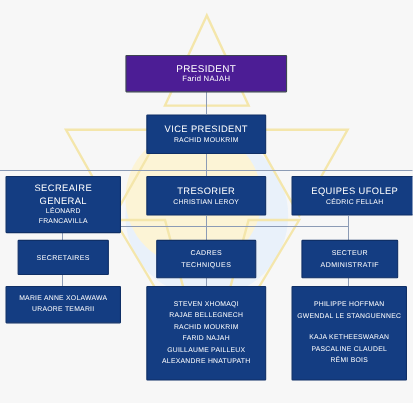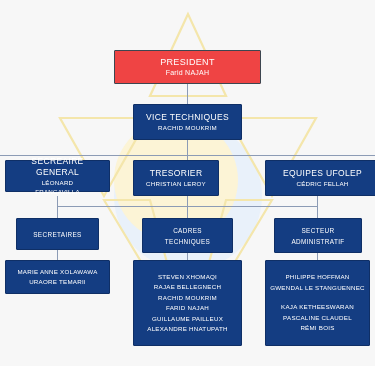--- a/index.html
+++ b/index.html
@@ -48,21 +48,21 @@
     text-align: center;
     border-radius: 1px;
     padding: 3px 4px;
   }
   .node.navy {
     background: #143d82;
     border: 1px solid #0f2f66;
     color: #ffffff;
   }
   .node.gold {
-    background: #ef4444;
+    background: #4c1d95;
     border: 1px solid #3d4650;
     color: #ffffff;
   }
   .node-title {
     font-size: 8.5px;
     letter-spacing: 0.35px;
     line-height: 11px;
     white-space: pre-line;
   }
   .node-sub {
@@ -138,38 +138,38 @@
       <line x1="317" y1="253" x2="317" y2="260"></line>
     </g>
   </svg>
 
   <div class="node gold" style="left:114px; top:50px; width:147px; height:34px;">
     <div class="node-title">PRESIDENT</div>
     <div class="node-sub">Farid NAJAH</div>
   </div>
 
   <div class="node navy" style="left:133px; top:104px; width:109px; height:36px;">
-    <div class="node-title">VICE TECHNIQUES</div>
+    <div class="node-title">VICE PRESIDENT</div>
     <div class="node-sub">RACHID MOUKRIM</div>
   </div>
 
-  <div class="node navy" style="left:5px; top:160px; width:105px; height:32px;">
+  <div class="node navy" style="left:5px; top:160px; width:105px; height:52px;">
     <div class="node-title">SECREAIRE GENERAL</div>
     <div class="node-sub">LÉONARD
 FRANCAVILLA</div>
   </div>
   <div class="node navy" style="left:16px; top:218px; width:83px; height:32px;">
     <div class="node-title" style="font-size:6.4px;">SECRETAIRES</div>
   </div>
   <div class="name-list" style="left:5px; top:260px; width:105px; height:34px;">
     <div class="name-row">MARIE ANNE XOLAWAWA</div>
     <div class="name-row">URAORE TEMARII</div>
   </div>
 
-  <div class="node navy" style="left:133px; top:160px; width:86px; height:36px;">
+  <div class="node navy" style="left:133px; top:160px; width:109px; height:36px;">
     <div class="node-title">TRESORIER</div>
     <div class="node-sub">CHRISTIAN LEROY</div>
   </div>
   <div class="node navy" style="left:142px; top:218px; width:91px; height:35px;">
     <div class="node-title" style="font-size:6.4px;">CADRES
 TECHNIQUES</div>
   </div>
   <div class="name-list" style="left:133px; top:260px; width:109px; height:86px;">
     <div class="name-row">STEVEN XHOMAQI</div>
     <div class="name-row">RAJAE BELLEGNECH</div>

